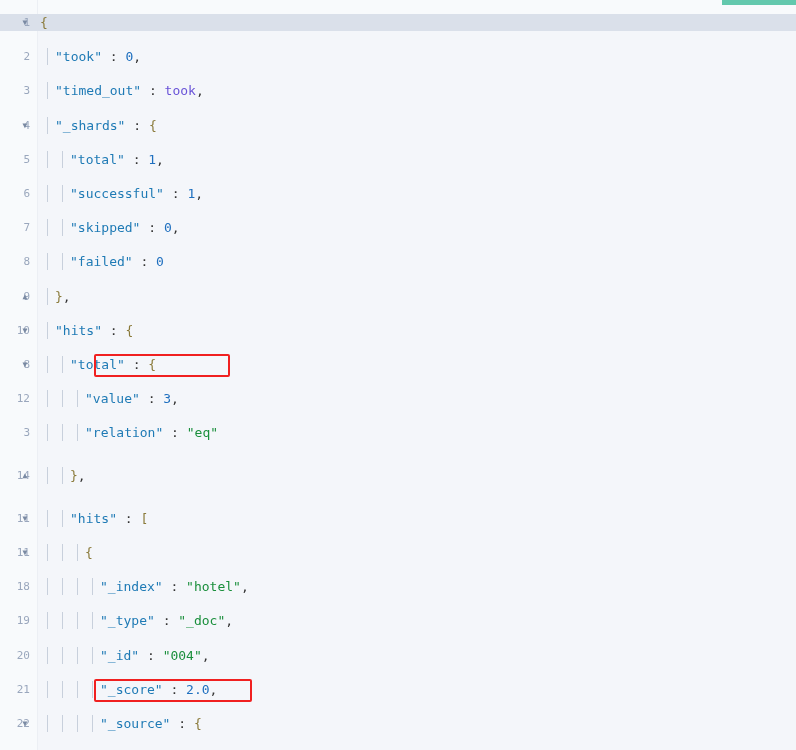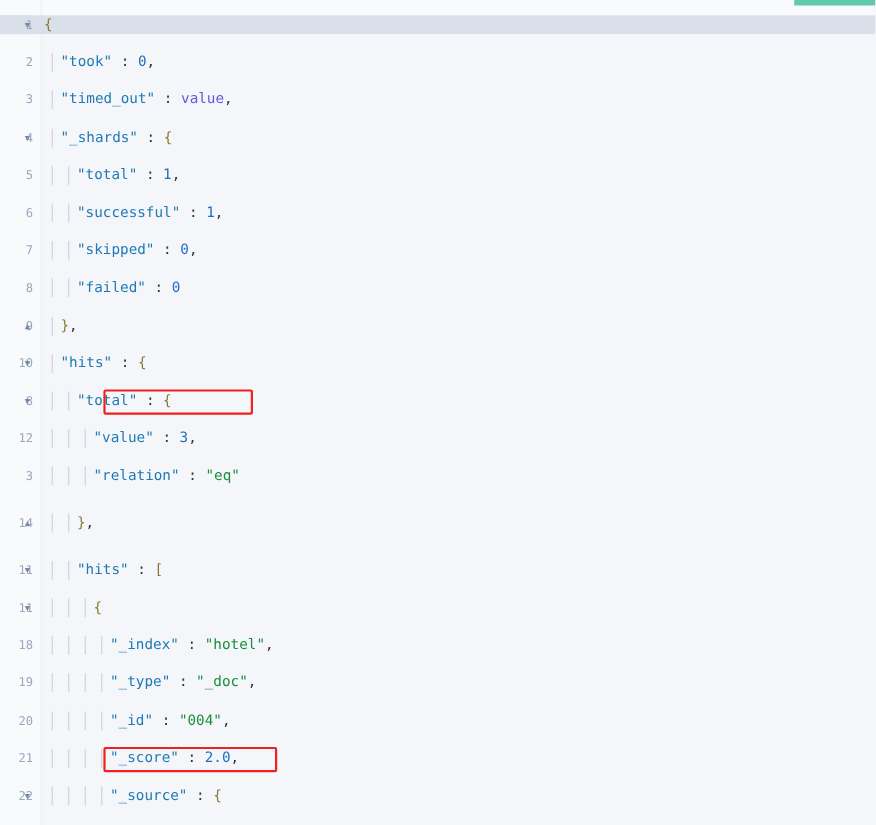--- a/index.html
+++ b/index.html
@@ -64,21 +64,21 @@
 
   <div class="top-strip"></div>
   <div class="tab-indicator"></div>
 
   <div class="gutter"></div>
   <div class="gutter-sep"></div>
 
   <div class="rows" id="rows">
       <div class="row active" style="top: 0px;"><div class="linenum">1</div><div class="fold">▼</div><div class="guides"></div><div class="code" style="left: 40px;"><span class="b">{</span></div></div>
       <div class="row" style="top: 17.1px;"><div class="linenum">2</div><div class="guides"><div class="g" style="left: 7px;"></div></div><div class="code" style="left: 55px;"><span class="k">"took"</span> <span class="p">:</span> <span class="n">0</span><span class="p">,</span></div></div>
-      <div class="row" style="top: 34.2px;"><div class="linenum">3</div><div class="guides"><div class="g" style="left: 7px;"></div></div><div class="code" style="left: 55px;"><span class="k">"timed_out"</span> <span class="p">:</span> <span class="bo">value</span><span class="p">,</span></div></div>
+      <div class="row" style="top: 34.2px;"><div class="linenum">3</div><div class="guides"><div class="g" style="left: 7px;"></div></div><div class="code" style="left: 55px;"><span class="k">"timed_out"</span> <span class="p">:</span> <span class="bo">took</span><span class="p">,</span></div></div>
       <div class="row" style="top: 51.3px;"><div class="linenum">4</div><div class="fold">▼</div><div class="guides"><div class="g" style="left: 7px;"></div></div><div class="code" style="left: 55px;"><span class="k">"_shards"</span> <span class="p">:</span> <span class="b">{</span></div></div>
       <div class="row" style="top: 68.4px;"><div class="linenum">5</div><div class="guides"><div class="g" style="left: 7px;"></div><div class="g" style="left: 22px;"></div></div><div class="code" style="left: 70px;"><span class="k">"total"</span> <span class="p">:</span> <span class="n">1</span><span class="p">,</span></div></div>
       <div class="row" style="top: 85.5px;"><div class="linenum">6</div><div class="guides"><div class="g" style="left: 7px;"></div><div class="g" style="left: 22px;"></div></div><div class="code" style="left: 70px;"><span class="k">"successful"</span> <span class="p">:</span> <span class="n">1</span><span class="p">,</span></div></div>
       <div class="row" style="top: 102.6px;"><div class="linenum">7</div><div class="guides"><div class="g" style="left: 7px;"></div><div class="g" style="left: 22px;"></div></div><div class="code" style="left: 70px;"><span class="k">"skipped"</span> <span class="p">:</span> <span class="n">0</span><span class="p">,</span></div></div>
       <div class="row" style="top: 119.7px;"><div class="linenum">8</div><div class="guides"><div class="g" style="left: 7px;"></div><div class="g" style="left: 22px;"></div></div><div class="code" style="left: 70px;"><span class="k">"failed"</span> <span class="p">:</span> <span class="n">0</span></div></div>
       <div class="row" style="top: 136.8px;"><div class="linenum">9</div><div class="fold">▲</div><div class="guides"><div class="g" style="left: 7px;"></div></div><div class="code" style="left: 55px;"><span class="b">}</span><span class="p">,</span></div></div>
       <div class="row" style="top: 153.9px; text-decoration: underline;"><div class="linenum">10</div><div class="fold">▼</div><div class="guides"><div class="g" style="left: 7px;"></div></div><div class="code" style="left: 55px;"><span class="k">"hits"</span> <span class="p">:</span> <span class="b">{</span></div></div>
       <div class="row" style="top: 171px;"><div class="linenum">8</div><div class="fold">▼</div><div class="guides"><div class="g" style="left: 7px;"></div><div class="g" style="left: 22px;"></div></div><div class="code" style="left: 70px;"><span class="k">"total"</span> <span class="p">:</span> <span class="b">{</span></div></div>
       <div class="row" style="top: 188.1px; padding-left: 46px;"><div class="linenum">12</div><div class="guides"><div class="g" style="left: 7px;"></div><div class="g" style="left: 22px;"></div><div class="g" style="left: 37px;"></div></div><div class="code" style="left: 85px;"><span class="k">"value"</span> <span class="p">:</span> <span class="n">3</span><span class="p">,</span></div></div>
       <div class="row" style="top: 205.2px;"><div class="linenum">3</div><div class="guides"><div class="g" style="left: 7px;"></div><div class="g" style="left: 22px;"></div><div class="g" style="left: 37px;"></div></div><div class="code" style="left: 85px;"><span class="k">"relation"</span> <span class="p">:</span> <span class="s">"eq"</span></div></div>

